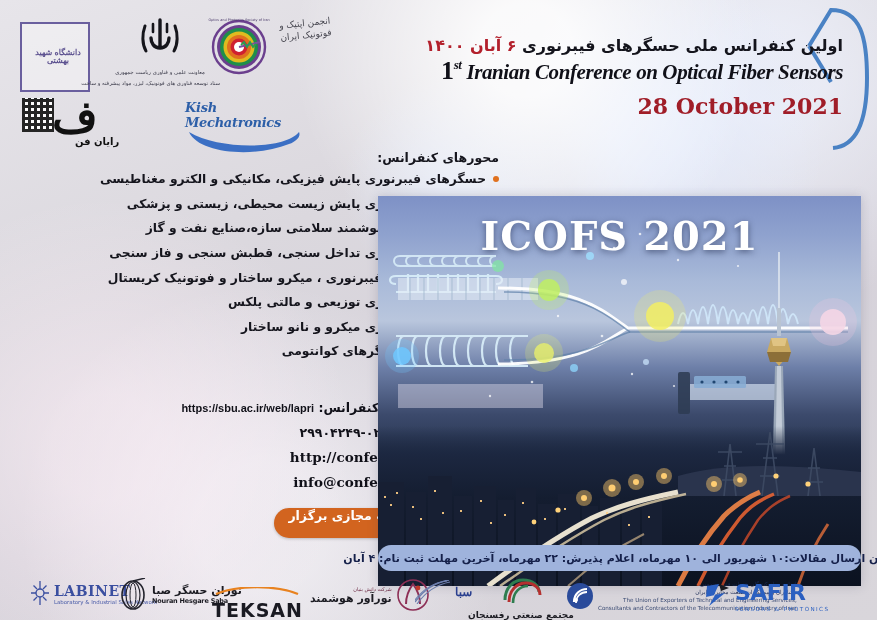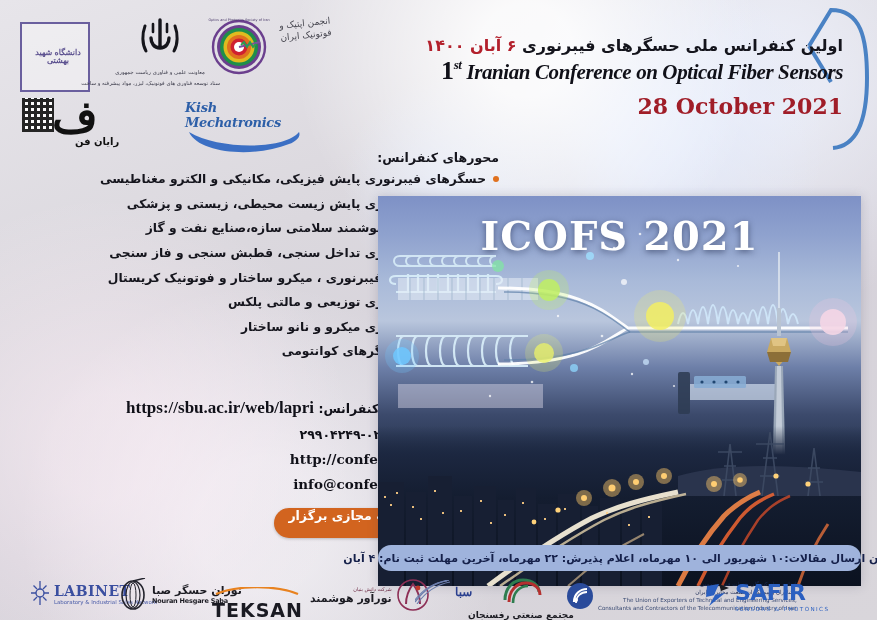--- a/index.html
+++ b/index.html
@@ -79,22 +79,22 @@
      gap:7px;margin-bottom:10.5px;}
   .bullet{width:6px;height:6px;border-radius:50%;background:#e0711f;flex:0 0 auto;}
   .topic-txt{font-size:12.3px;font-weight:bold;color:#15151d;line-height:1.15;white-space:nowrap;}
 
   
   .contacts{position:absolute;right:378px;top:398px;width:372px;direction:rtl;}
   .crow{display:flex;align-items:center;gap:8px;margin-bottom:7px;}
   .cicon{width:18px;height:18px;flex:0 0 auto;display:flex;align-items:center;justify-content:center;}
   .ctext{font-size:12.5px;font-weight:bold;color:#101018;direction:rtl;white-space:nowrap;}
   .ctext.ltr{direction:ltr;font-family:"DejaVu Serif","Liberation Serif",serif;font-size:13.5px;}
-  .ctext .url{font-family:Liberation Serif, serif;direction:ltr;
-     display:inline-block;font-size:17px;}
+  .ctext .url{font-family:Liberation Sans, sans-serif;direction:ltr;
+     display:inline-block;font-size:11px;}
 
   .virtual-pill{position:absolute;right:378px;top:508px;width:225px;height:30px;
      background:#d2641f;border-radius:16px;display:flex;align-items:center;justify-content:center;
      color:#fff;font-size:12.5px;font-weight:bold;direction:rtl;
      box-shadow:0 1px 3px rgba(0,0,0,.22);}
 
   
   .hero{position:absolute;left:378px;top:152px;width:483px;height:390px;overflow:hidden;
      box-shadow:0 0 10px rgba(60,60,90,.22);
      background:linear-gradient(180deg,#7e91c6 0%,#8fa2ce 10%,#a9bad9 22%,#b9c6dd 32%,

